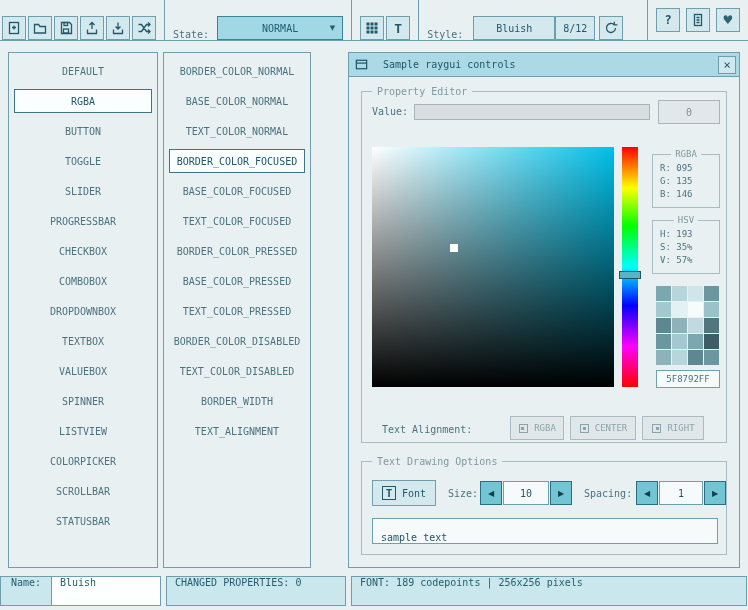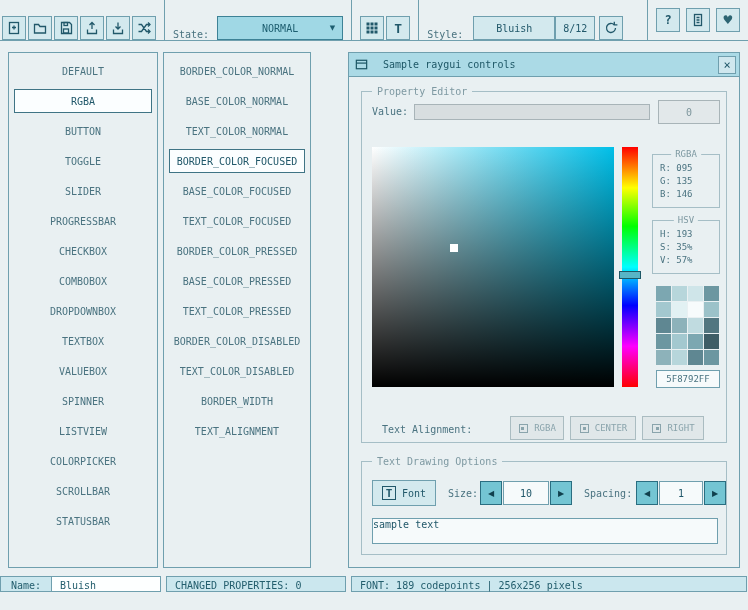--- a/index.html
+++ b/index.html
@@ -89,25 +89,25 @@
 
   .font-btn{gap:6px}
   .t-ico{font-weight:bold;font-size:11px;border:1px solid currentColor;width:14px;height:14px;
     display:flex;align-items:center;justify-content:center;line-height:1}
   .spin-btn{width:22px;height:24px;background:var(--accent-btn,#74c5d3);
     border:1px solid var(--accent-border,#2a6e81);color:#10404d;font-size:8px;
     font-family:"DejaVu Sans",sans-serif}
   .spin-val{height:24px;border:1px solid var(--border,#6f9fae);background:var(--field-bg,#f6fafb);
     display:flex;align-items:center;justify-content:center;color:var(--text-dark,#21586a);cursor:text}
   .textbox{border:1px solid var(--border,#6f9fae);background:var(--field-bg,#f6fafb);cursor:text;
-    display:flex;align-items:flex-start;color:var(--text-dark,#21586a)}
+    display:flex;align-items:flex-end;padding-left:8px;color:var(--text-dark,#21586a)}
 
   
-  .status-cell{position:absolute;height:16px;background:var(--status-bg,#cbe7ee);
-    border:1px solid var(--border,#6f9fae);display:flex;align-items:flex-end;
+  .status-cell{position:absolute;height:30px;background:var(--status-bg,#cbe7ee);
+    border:1px solid var(--border,#6f9fae);display:flex;align-items:flex-start;
     padding:0 8px;color:#235e6d;white-space:nowrap}
   .status-cell.centered{justify-content:center;padding:0 4px}
   .status-value{background:#fdffff}
 </style>
 </head>
 <body>
 
 <div class="app">
 
   <div class="toolbar">

